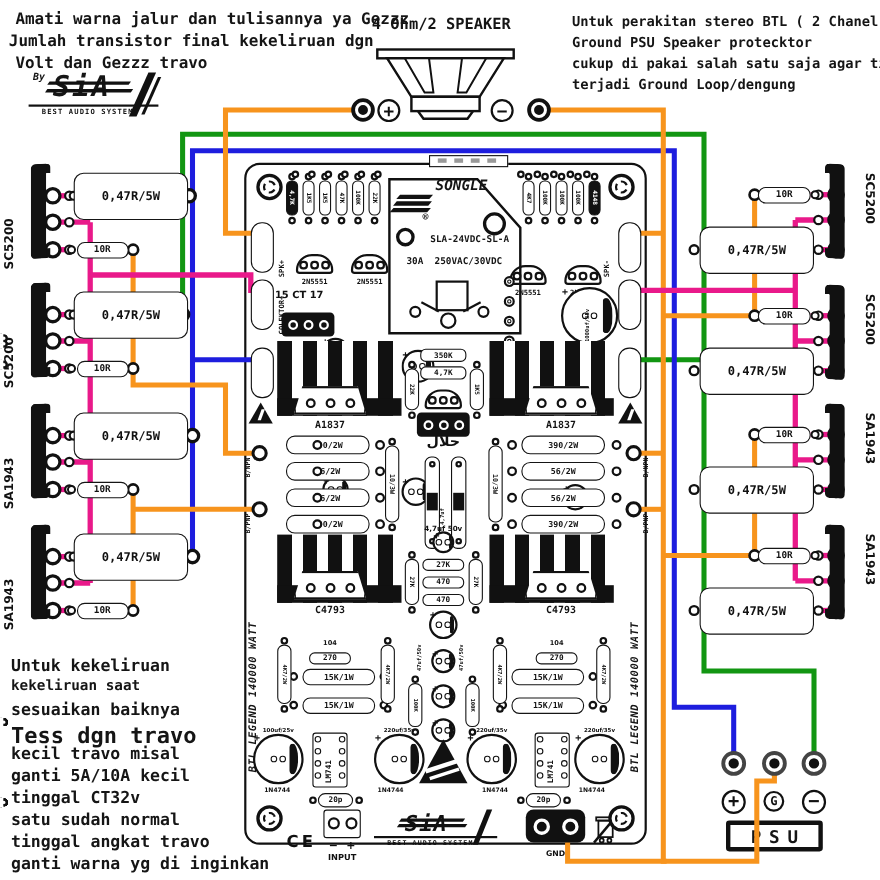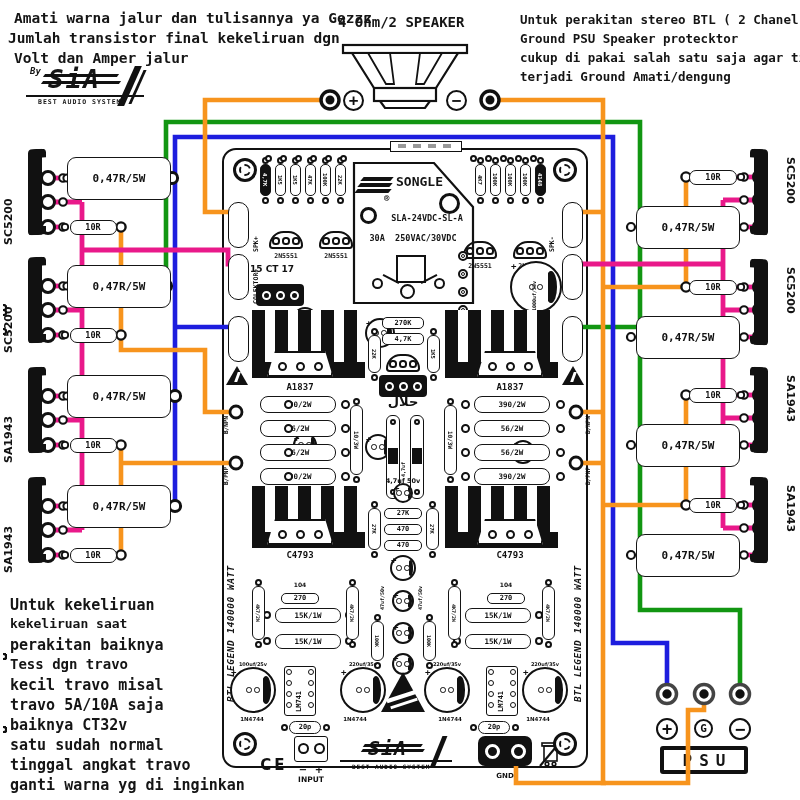--- a/index.html
+++ b/index.html
@@ -33,36 +33,36 @@
       <rect x="44" y="48" width="62" height="13"></rect>
       <path d="M50,61 L100,61 L95,68 L55,68 Z"></path>
     </g>
   </svg>
   <div class="sym" style="left:343px;top:90px;width:21px;height:21px;font-size:16px">+</div>
   <div class="sym" style="left:446px;top:90px;width:21px;height:21px;font-size:16px">−</div>
 
   <div id="note-top-left">
       <div class="note" style="left: 14px; top: 10px; font-size: 14.5px;">Amati warna jalur dan tulisannya ya Gezzz</div>
       <div class="note" style="left: 8px; top: 30px; font-size: 14.5px;">Jumlah transistor final kekeliruan dgn</div>
-      <div class="note" style="left: 14px; top: 50px; font-size: 14.5px;">Volt dan Amper jalur</div>
+      <div class="note" style="left: 14px; top: 50px; font-size: 14.5px;">Volt dan Gezzz travo</div>
     </div>
   <div id="note-top-right">
       <div class="note" style="left: 520px; top: 12px; font-size: 12.5px;">Untuk perakitan stereo BTL ( 2 Chanel )</div>
       <div class="note" style="left: 520px; top: 31px; font-size: 12.5px;">Ground PSU Speaker protecktor</div>
       <div class="note" style="left: 520px; top: 50px; font-size: 12.5px;">cukup di pakai salah satu saja agar tidak</div>
-      <div class="note" style="left: 520px; top: 69px; font-size: 12.5px;">terjadi Ground Amati/dengung</div>
+      <div class="note" style="left: 520px; top: 69px; font-size: 12.5px;">terjadi Ground Loop/dengung</div>
     </div>
   <div id="note-bottom-left">
       <div class="note" style="left: 10px; top: 596px; font-size: 15px;">Untuk kekeliruan</div>
       <div class="note" style="left: 10px; top: 616px; font-size: 13px;">kekeliruan saat</div>
-      <div class="note" style="left: 10px; top: 636px; font-size: 15px;">perakitan baiknya</div>
-      <div class="note" style="left: 10px; top: 656px; font-size: 14px;">Tess dgn travo</div>
+      <div class="note" style="left: 10px; top: 636px; font-size: 15px;">sesuaikan baiknya</div>
+      <div class="note" style="left: 10px; top: 656px; font-size: 20px;">Tess dgn travo</div>
       <div class="note" style="left: 10px; top: 676px; font-size: 15px;">kecil travo misal</div>
-      <div class="note" style="left: 10px; top: 696px; font-size: 15px;">travo 5A/10A saja</div>
-      <div class="note" style="left: 10px; top: 716px; font-size: 15px;">baiknya CT32v</div>
+      <div class="note" style="left: 10px; top: 696px; font-size: 15px;">ganti 5A/10A kecil</div>
+      <div class="note" style="left: 10px; top: 716px; font-size: 15px;">tinggal CT32v</div>
       <div class="note" style="left: 10px; top: 736px; font-size: 15px;">satu sudah normal</div>
       <div class="note" style="left: 10px; top: 756px; font-size: 15px;">tinggal angkat travo</div>
       <div class="note" style="left: 10px; top: 776px; font-size: 15px;">ganti warna yg di inginkan</div>
     </div>
 
   <div class="abs" style="left:26px;top:64px;width:130px;height:44px">
     <div class="note" style="left:4px;top:2px;font-size:9px;font-style:italic">By</div>
     <div class="note" style="left:22px;top:0px;font-size:26px;font-style:italic;letter-spacing:2px">SiA</div>
     <div class="abs" style="left:18px;top:10px;width:74px;height:3px;background:#111;transform:skewX(-35deg)"></div>
     <div class="abs" style="left:16px;top:17px;width:78px;height:3px;background:#111;transform:skewX(-35deg)"></div>
@@ -77,21 +77,21 @@
   <div class="vt up note" style="position:absolute;left:225px;top:478px;height:224px;font-size:9.5px;font-style:italic;letter-spacing:.5px">BTL LEGEND 140000 WATT</div>
   <div class="vt up note" style="position:absolute;left:572px;top:478px;height:224px;font-size:9.5px;font-style:italic;letter-spacing:.5px">BTL LEGEND 140000 WATT</div>
 
   <div class="abs" style="left:350px;top:160px;width:126px;height:146px">
     <svg width="126" height="146">
       <path d="M4,3 H84 L123,47 V143 H4 Z" fill="#fff" stroke="#111" stroke-width="2.2"></path>
     </svg>
     <div class="abs" style="left:12px;top:17px;width:30px;height:4px;background:#111;transform:skewX(-40deg)"></div>
     <div class="abs" style="left:9px;top:23px;width:32px;height:4px;background:#111;transform:skewX(-40deg)"></div>
     <div class="abs" style="left:6px;top:29px;width:34px;height:4px;background:#111;transform:skewX(-40deg)"></div>
-    <div class="note" style="left:46px;top:14px;font-size:13px;">SONGLE</div>
+    <div class="note" style="left:46px;top:2px;font-size:13px;font-style:italic">SONGLE</div>
     <div class="note" style="left:34px;top:33px;font-size:9px">®</div>
     <div class="rg" style="left:10px;top:47px;width:17px;height:17px;border-width:3px"></div>
     <div class="rg" style="left:89px;top:33px;width:21px;height:21px;border-width:3px"></div>
     <div class="note ctr" style="left:28px;top:53px;width:98px;font-size:8.5px">SLA-24VDC-SL-A</div>
     <div class="note ctr" style="left:0px;top:73px;width:126px;font-size:8.5px">30A  250VAC/30VDC</div>
     <div class="abs" style="left:46px;top:95px;width:26px;height:24px;border:2px solid #111"></div>
     <div class="abs" style="left:32px;top:118px;width:18px;height:2px;background:#111;transform:rotate(28deg)"></div>
     <div class="abs" style="left:70px;top:118px;width:18px;height:2px;background:#111;transform:rotate(-28deg)"></div>
     <div class="rg" style="left:22px;top:118px;width:11px;height:11px;border-width:2.2px"></div>
     <div class="rg" style="left:84px;top:118px;width:11px;height:11px;border-width:2.2px"></div>
@@ -496,21 +496,21 @@
     <div class="rg" style="position: absolute; box-sizing: border-box; left: 389.8px; top: 488.8px; width: 6.4px; height: 6.4px; border-width: 2px;"></div>
     <div style="position: absolute; box-sizing: border-box; left: 410px; top: 415px; width: 14px; height: 84px; border: 1.6px solid rgb(17, 17, 17); border-radius: 6px; background: rgb(255, 255, 255);"></div>
     <div style="position: absolute; box-sizing: border-box; left: 412px; top: 448px; width: 10px; height: 16px; background: rgb(17, 17, 17);"></div>
     <div class="rg" style="position: absolute; box-sizing: border-box; left: 413.8px; top: 418.8px; width: 6.4px; height: 6.4px; border-width: 2px;"></div>
     <div class="rg" style="position: absolute; box-sizing: border-box; left: 413.8px; top: 488.8px; width: 6.4px; height: 6.4px; border-width: 2px;"></div>
     <div class="vt up" style="position: absolute; box-sizing: border-box; left: 400px; top: 437px; height: 40px; font: 700 5px &quot;DejaVu Sans Mono&quot;, monospace; display: flex; align-items: center;">4,7uf</div>
     <div class="bx blk" style="position: absolute; box-sizing: border-box; top: 302.5px; height: 9px; font-size: 5.5px; border-radius: 2px;"></div>
     <div class="rg" style="position: absolute; box-sizing: border-box; top: 303.5px; width: 7px; height: 7px; border-width: 2px;"></div>
     <div class="rg" style="position: absolute; box-sizing: border-box; top: 303.5px; width: 7px; height: 7px; border-width: 2px;"></div>
     <div style="position: absolute; box-sizing: border-box; top: 302.5px; width: 2.5px; height: 9px; background: rgb(255, 255, 255);"></div>
-    <div class="bx" style="position: absolute; box-sizing: border-box; left: 382px; top: 317px; width: 42px; height: 12px; font-size: 7px; border-radius: 5px;">270K</div>
+    <div class="bx" style="position: absolute; box-sizing: border-box; left: 382px; top: 317px; width: 42px; height: 12px; font-size: 7px; border-radius: 5px;">350K</div>
     <div class="bx" style="position: absolute; box-sizing: border-box; left: 382px; top: 333px; width: 42px; height: 12px; font-size: 7px; border-radius: 5px;">4,7K</div>
     <div class="bx vt" style="position: absolute; box-sizing: border-box; left: 367.5px; top: 335px; width: 13px; height: 38px; font-size: 5.5px; border-radius: 6px; letter-spacing: 0px;">22K</div>
     <div class="rg" style="position: absolute; box-sizing: border-box; left: 370.5px; top: 327.5px; width: 7px; height: 7px; border-width: 2px;"></div>
     <div class="rg" style="position: absolute; box-sizing: border-box; left: 370.5px; top: 373.5px; width: 7px; height: 7px; border-width: 2px;"></div>
     <div class="bx vt" style="position: absolute; box-sizing: border-box; left: 426.5px; top: 335px; width: 13px; height: 38px; font-size: 5.5px; border-radius: 6px; letter-spacing: 0px;">1K5</div>
     <div class="rg" style="position: absolute; box-sizing: border-box; left: 429.5px; top: 327.5px; width: 7px; height: 7px; border-width: 2px;"></div>
     <div class="rg" style="position: absolute; box-sizing: border-box; left: 429.5px; top: 373.5px; width: 7px; height: 7px; border-width: 2px;"></div>
     <div style="position: absolute; box-sizing: border-box; left: 386px; top: 354px; width: 34px; height: 18px; border-width: 2px 2px 2.5px; border-style: solid; border-color: rgb(17, 17, 17); border-image: initial; border-radius: 17px 17px 4px 4px;"></div>
     <div class="rg" style="position: absolute; box-sizing: border-box; left: 389.4px; top: 360.4px; width: 7.2px; height: 7.2px; border-width: 2px;"></div>
     <div class="rg" style="position: absolute; box-sizing: border-box; left: 399.4px; top: 360.4px; width: 7.2px; height: 7.2px; border-width: 2px;"></div>

